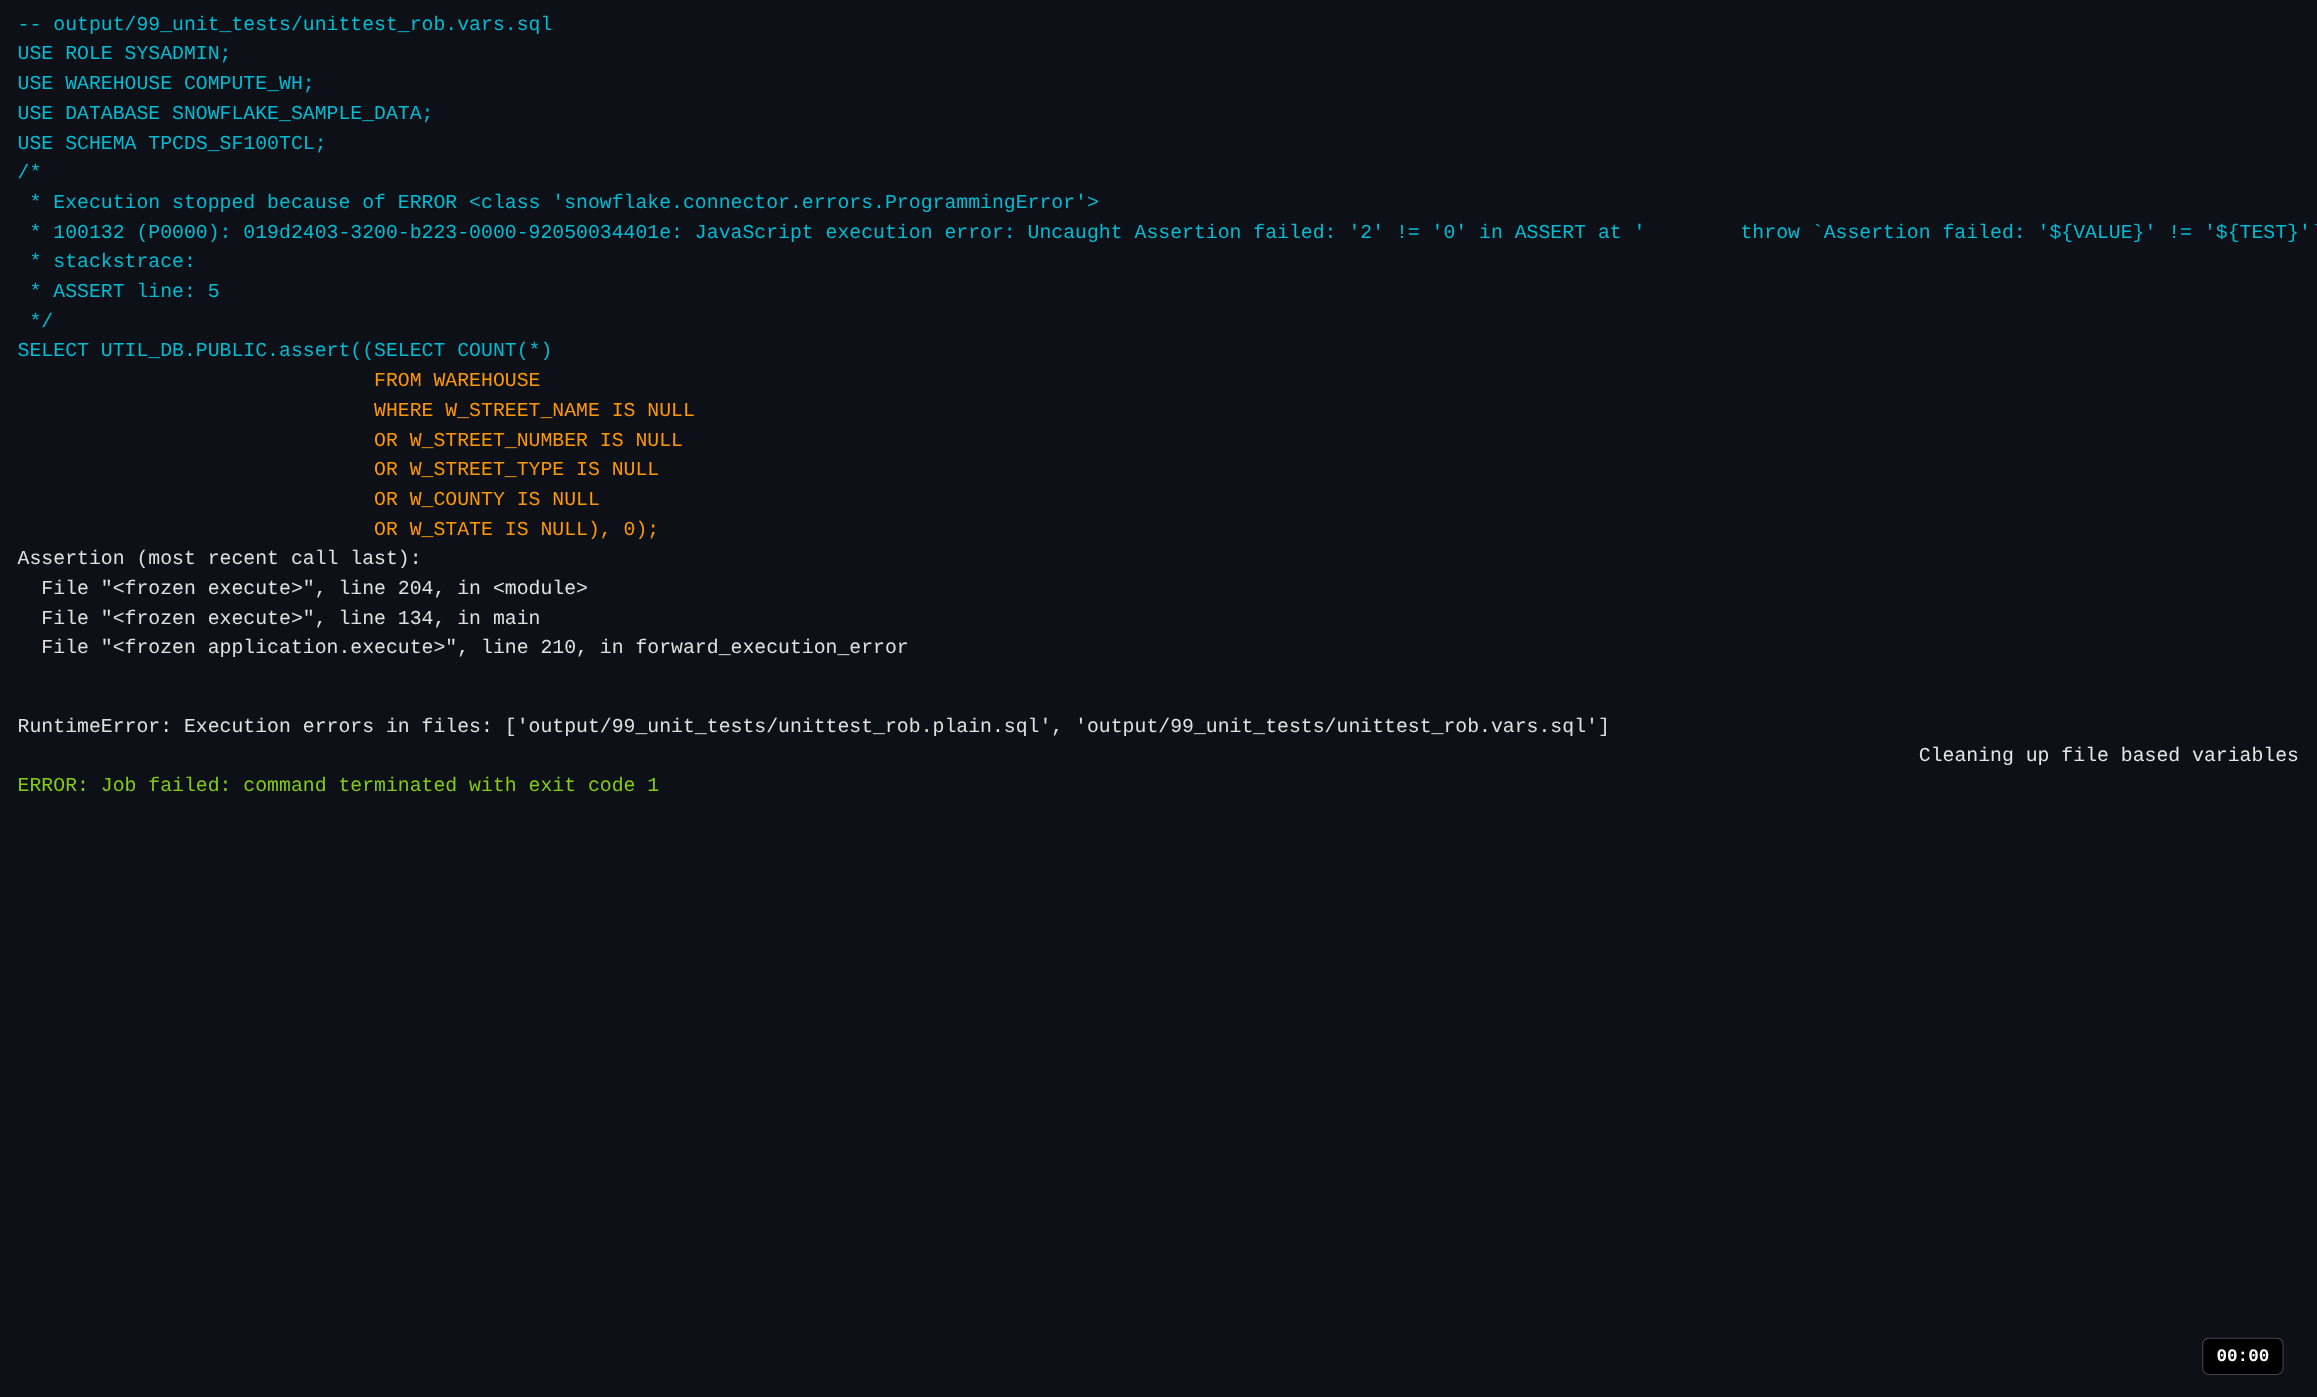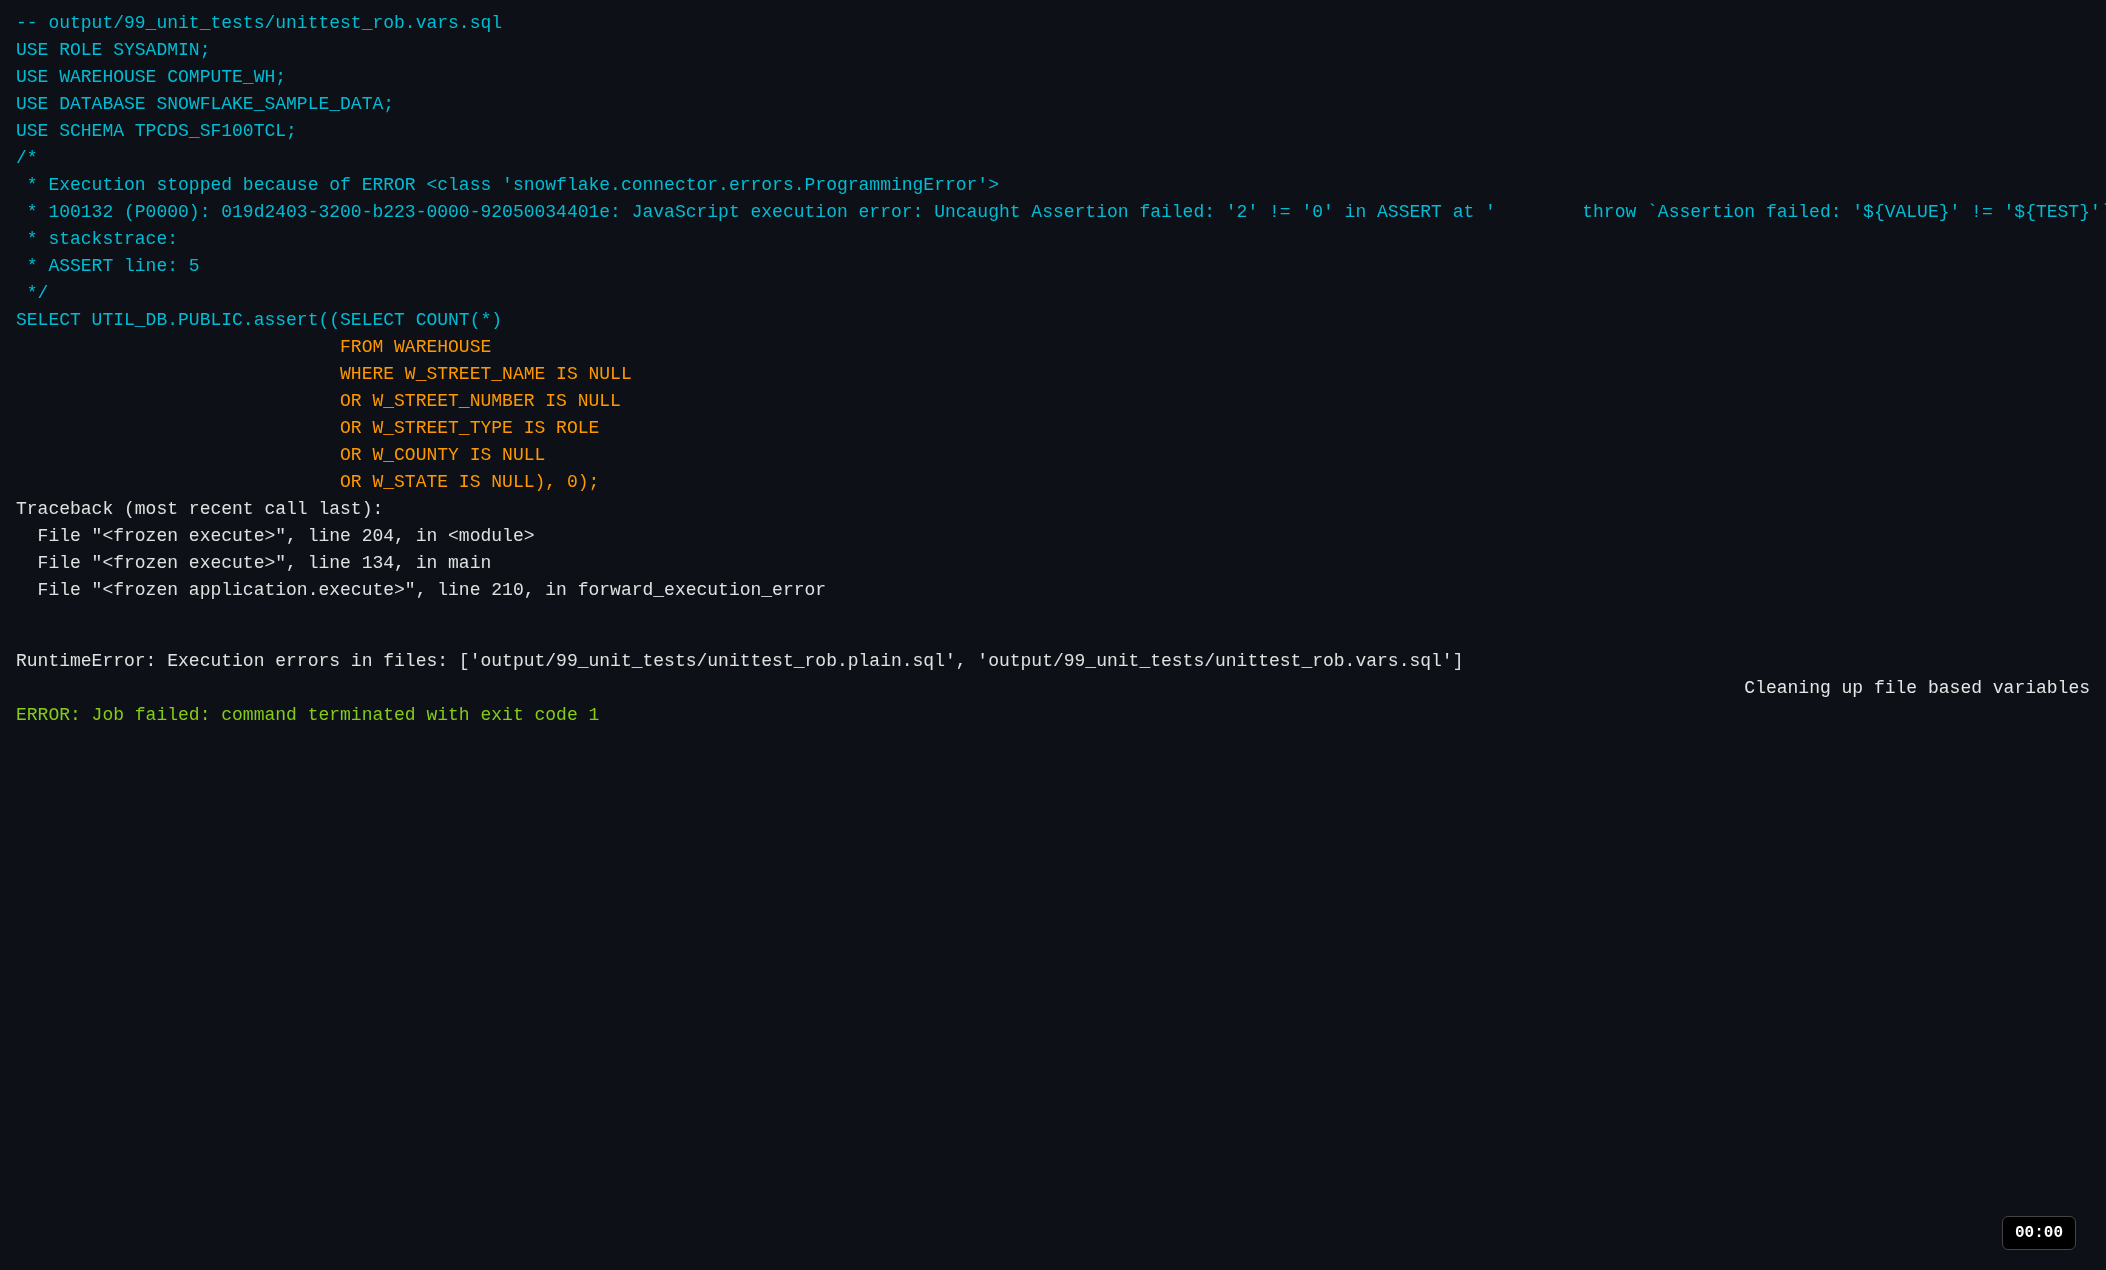--- a/index.html
+++ b/index.html
@@ -65,24 +65,24 @@
   <span class="line comment">/*</span>
   <span class="line comment"> * Execution stopped because of ERROR &lt;class 'snowflake.connector.errors.ProgrammingError'&gt;</span>
   <span class="line comment"> * 100132 (P0000): 019d2403-3200-b223-0000-92050034401e: JavaScript execution error: Uncaught Assertion failed: '2' != '0' in ASSERT at '        throw `Assertion failed: '${VALUE}' != '${TEST}'`' position 6</span>
   <span class="line comment"> * stackstrace:</span>
   <span class="line comment"> * ASSERT line: 5</span>
   <span class="line comment"> */</span>
   <span class="line sql-keyword">SELECT UTIL_DB.PUBLIC.assert((SELECT COUNT(*)</span>
   <span class="line sql-value">                              FROM WAREHOUSE</span>
   <span class="line sql-value">                              WHERE W_STREET_NAME IS NULL</span>
   <span class="line sql-value">                              OR W_STREET_NUMBER IS NULL</span>
-  <span class="line sql-value">                              OR W_STREET_TYPE IS ROLE</span>
+  <span class="line sql-value">                              OR W_STREET_TYPE IS NULL</span>
   <span class="line sql-value">                              OR W_COUNTY IS NULL</span>
   <span class="line sql-value">                              OR W_STATE IS NULL), 0);</span>
-  <span class="line traceback-text">Traceback (most recent call last):</span>
+  <span class="line traceback-text">Assertion (most recent call last):</span>
   <span class="line traceback-text">  File "&lt;frozen execute&gt;", line 204, in &lt;module&gt;</span>
   <span class="line traceback-text">  File "&lt;frozen execute&gt;", line 134, in main</span>
   <span class="line traceback-text">  File "&lt;frozen application.execute&gt;", line 210, in forward_execution_error</span>
   <span class="line runtime-error">RuntimeError: Execution errors in files: ['output/99_unit_tests/unittest_rob.plain.sql', 'output/99_unit_tests/unittest_rob.vars.sql']</span>
   <span class="line cleaning-text">Cleaning up file based variables</span>
   <span class="line job-failed">ERROR: Job failed: command terminated with exit code 1</span>
 
 </div>
 
 <div class="timer-badge">00:00</div>

